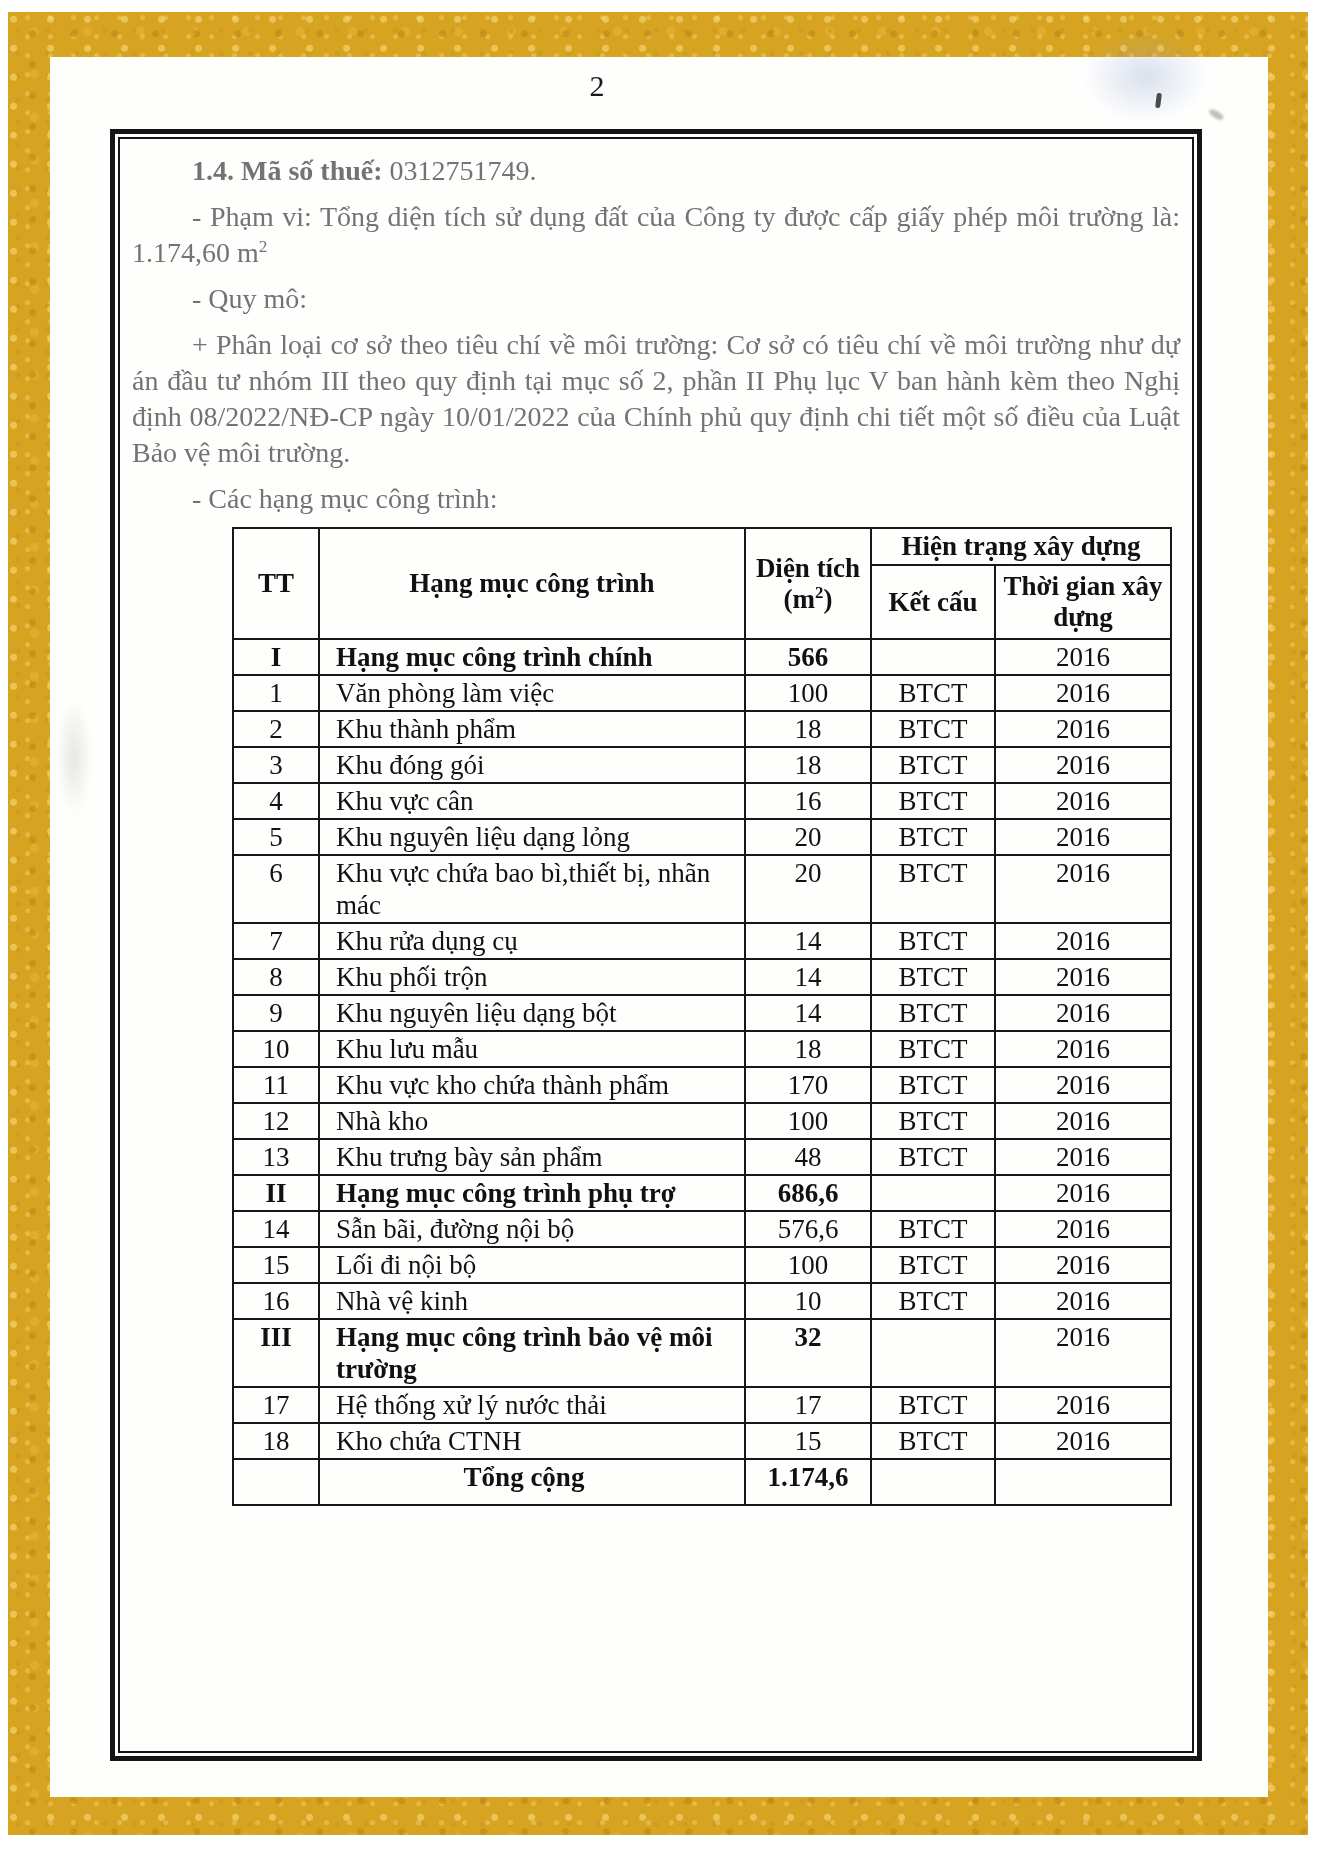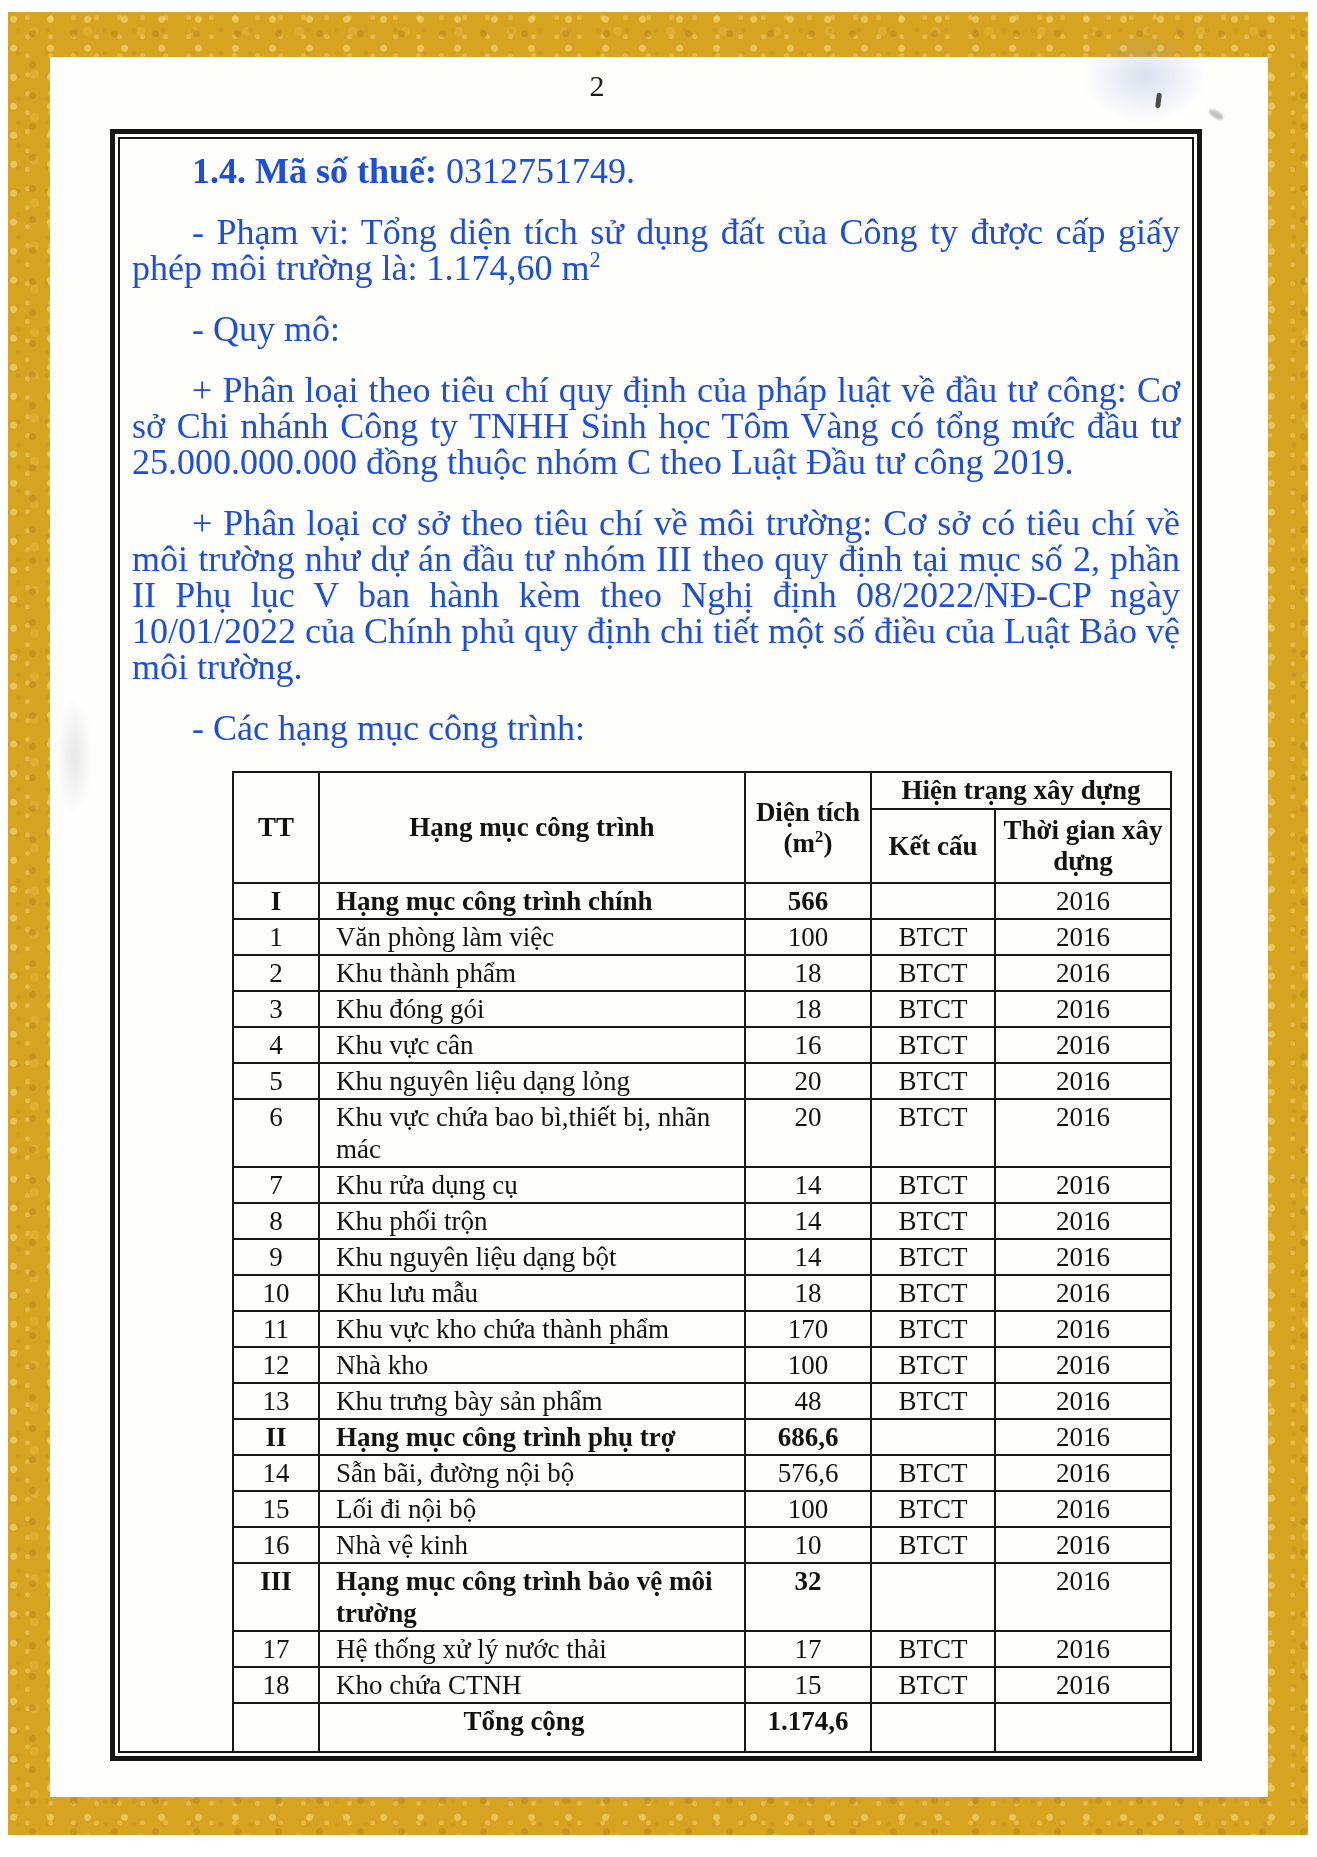--- a/index.html
+++ b/index.html
@@ -54,22 +54,22 @@
   .doc-box{
     margin:26px 66px 0 60px;height:1632px;box-sizing:border-box;
     border:5px solid #151515;padding:3px;
   }
   .box-inner{
     border:2px solid #151515;height:100%;box-sizing:border-box;
     padding:10px 12px 0 12px;overflow:hidden;
   }
   
   .para{
-    margin:25px 0;font-size:36px;line-height:36px;text-align:justify;
-    text-indent:60px;color:#1d4ed8;
+    margin:10px 0;font-size:28px;line-height:36px;text-align:justify;
+    text-indent:60px;color:#737373;
   }
   .para.first{margin-top:4px;}
   .para.bold{font-weight:bold;}
   .para b{font-weight:bold;}
   sup{font-size:.62em;line-height:0;vertical-align:super;}
   
   table.construction{
     border-collapse:collapse;table-layout:fixed;
     margin:4px 0 0 100px;width:938px;color:#111111;
   }
@@ -81,21 +81,21 @@
   thead tr.h-top th.group-h{height:36px;box-sizing:border-box;}
   thead tr.h-bot th{height:74px;box-sizing:border-box;}
   tbody td{
     font-size:27px;line-height:32px;height:36px;box-sizing:border-box;
     padding:1px 6px;vertical-align:top;
   }
   td.tt{text-align:center;}
   td.nm{text-align:left;padding-left:16px;padding-right:16px;margin-top:38px;}
   td.num{text-align:center;}
   tr.group td:nth-child(1),tr.group td:nth-child(2),tr.group td:nth-child(3){font-weight:bold;}
-  tr.total td{font-weight:bold;height:56px;}
+  tr.total td{font-weight:bold;height:46px;}
   tr.total td.nm{text-align:center;padding-left:0;}
 </style>
 </head>
 <body>
 
 <div class="sheet">
   <div class="gold-frame">
     <div class="page">
 
       <div class="page-number">2</div>
@@ -109,21 +109,20 @@
         <div class="box-inner">
 
           <p class="para first"><b>1.4. Mã số thuế:</b> <span>0312751749.</span></p>
 
 
 
           <p class="para"><span>- Phạm vi: Tổng diện tích sử dụng đất của Công ty được cấp giấy phép môi trường là: 1.174,60 m</span><sup>2</sup></p>
 
           <p class="para">- Quy mô:</p>
 
-          <p class="para">+ Phân loại theo tiêu chí quy định của pháp luật về đầu tư công: Cơ sở Chi nhánh Công ty TNHH Sinh học Tôm Vàng có tổng mức đầu tư 25.000.000.000 đồng thuộc nhóm C theo Luật Đầu tư công 2019.</p>
 
           <p class="para">+ Phân loại cơ sở theo tiêu chí về môi trường: Cơ sở có tiêu chí về môi trường như dự án đầu tư nhóm III theo quy định tại mục số 2, phần II Phụ lục V ban hành kèm theo Nghị định 08/2022/NĐ-CP ngày 10/01/2022 của Chính phủ quy định chi tiết một số điều của Luật Bảo vệ môi trường.</p>
 
           <p class="para">- Các hạng mục công trình:</p>
 
           <table class="construction">
             <colgroup>
               <col style="width:86px">
                 <col style="width:426px">
                 <col style="width:126px">

